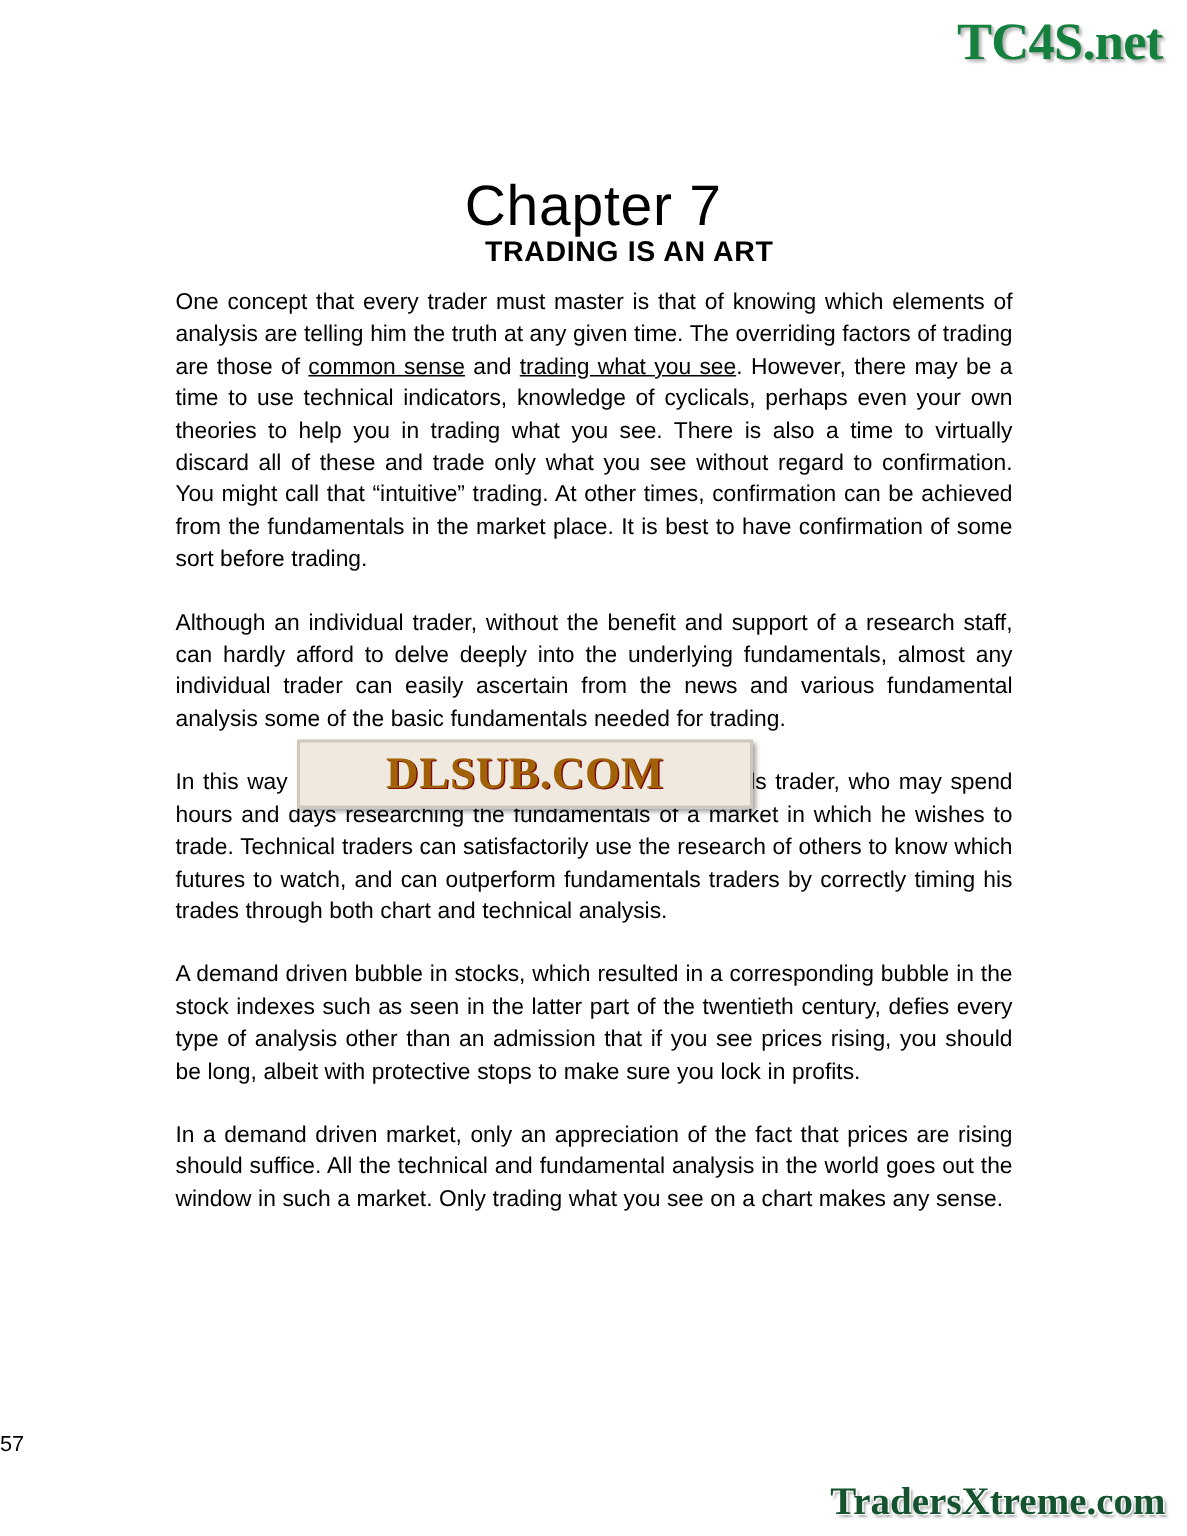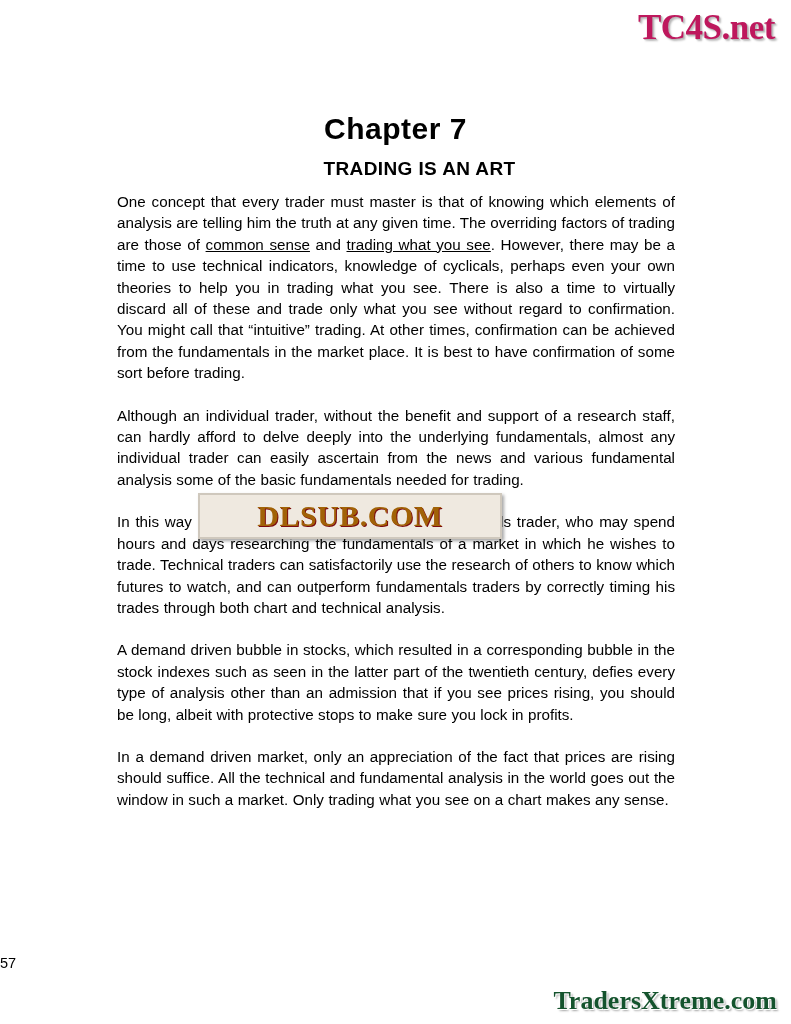--- a/index.html
+++ b/index.html
@@ -23,35 +23,35 @@
   }
 
   
   .site-watermark {
     position: absolute;
     top: 8px;
     right: 16px;
     font-family: "Liberation Serif", serif;
     font-size: 35px;
     font-weight: bold;
-    color: #be185d;
+    color: #15803d;
     letter-spacing: -0.5px;
     text-shadow: 1px 1px 0 #b9b9b9, 2px 2px 2px rgba(0,0,0,0.28);
     white-space: nowrap;
   }
 
   
   .chapter-title {
     position: absolute;
     top: 92px;
     left: 0;
     width: 791px;
     text-align: center;
-    font-size: 30px;
-    font-weight: bold;
+    font-size: 38px;
+    font-weight: normal;
     letter-spacing: 0.5px;
   }
   .chapter-subtitle {
     position: absolute;
     top: 142px;
     left: 0;
     width: 791px;
     text-align: center;
     font-size: 19px;
     font-weight: bold;

